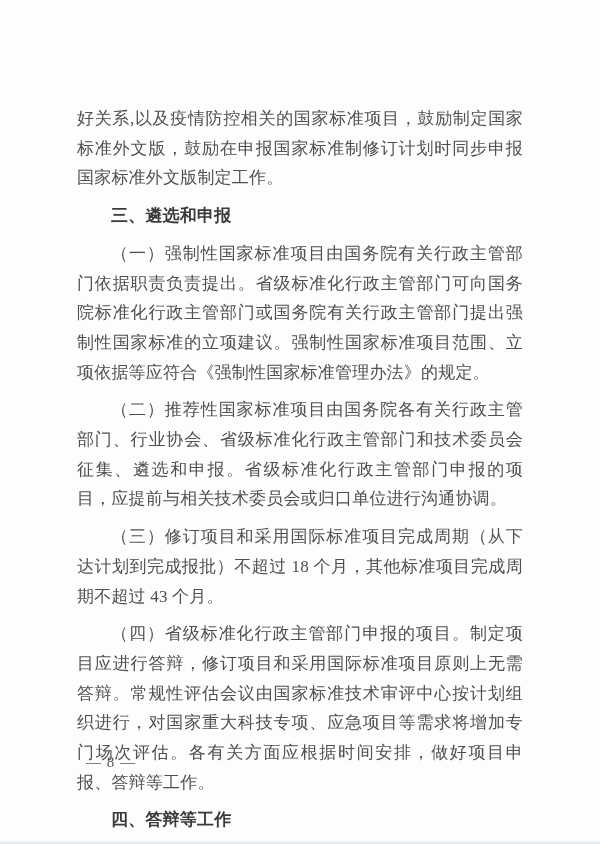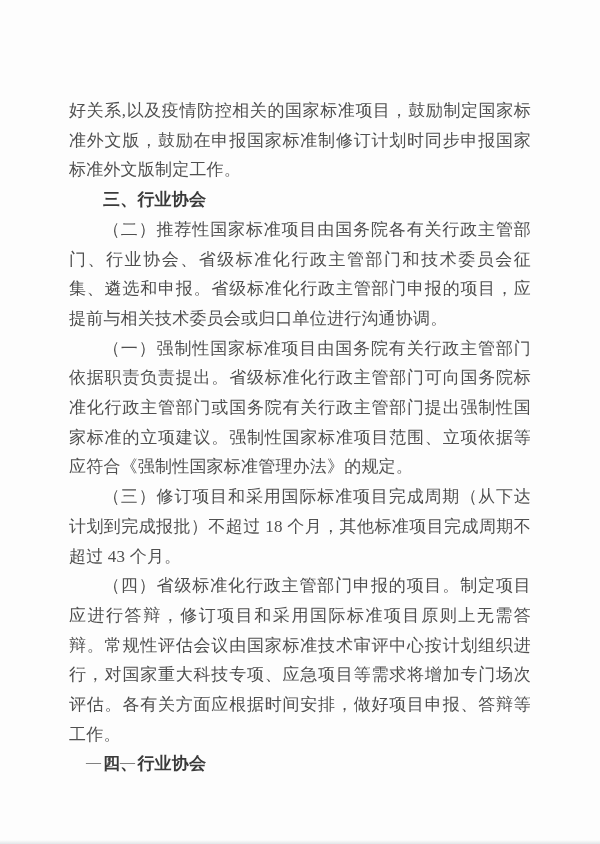--- a/index.html
+++ b/index.html
@@ -20,21 +20,21 @@
     left: 69px;
     top: 96px;
     width: 462px;
     font-size: 17px;
     line-height: 29.7px;
     text-align: justify;
     color: #4f4f4f;
     letter-spacing: 0.2px;
   }
   .content p {
-    margin: 0;
+    margin: 8px;
     text-indent: 2em;
   }
   .content p.no-indent {
     text-indent: 0;
   }
   .content p.heading {
     font-weight: bold;
     color: #3a3a3a;
   }
   .footer {
@@ -54,24 +54,24 @@
     height: 4px;
     background: linear-gradient(to bottom, rgba(130,148,158,0), rgba(130,148,158,0.22));
   }
 </style>
 </head>
 <body>
 
 <div class="page">
   <div class="content">
     <p class="no-indent">好关系,以及疫情防控相关的国家标准项目，鼓励制定国家标准外文版，鼓励在申报国家标准制修订计划时同步申报国家标准外文版制定工作。</p>
-    <p class="heading">三、行业协会</p>
+    <p class="heading">三、遴选和申报</p>
+    <p>（一）强制性国家标准项目由国务院有关行政主管部门依据职责负责提出。省级标准化行政主管部门可向国务院标准化行政主管部门或国务院有关行政主管部门提出强制性国家标准的立项建议。强制性国家标准项目范围、立项依据等应符合《强制性国家标准管理办法》的规定。</p>
     <p>（二）推荐性国家标准项目由国务院各有关行政主管部门、行业协会、省级标准化行政主管部门和技术委员会征集、遴选和申报。省级标准化行政主管部门申报的项目，应提前与相关技术委员会或归口单位进行沟通协调。</p>
-    <p>（一）强制性国家标准项目由国务院有关行政主管部门依据职责负责提出。省级标准化行政主管部门可向国务院标准化行政主管部门或国务院有关行政主管部门提出强制性国家标准的立项建议。强制性国家标准项目范围、立项依据等应符合《强制性国家标准管理办法》的规定。</p>
     <p>（三）修订项目和采用国际标准项目完成周期（从下达计划到完成报批）不超过 18 个月，其他标准项目完成周期不超过 43 个月。</p>
     <p>（四）省级标准化行政主管部门申报的项目。制定项目应进行答辩，修订项目和采用国际标准项目原则上无需答辩。常规性评估会议由国家标准技术审评中心按计划组织进行，对国家重大科技专项、应急项目等需求将增加专门场次评估。各有关方面应根据时间安排，做好项目申报、答辩等工作。</p>
-    <p class="heading">四、行业协会</p>
+    <p class="heading">四、答辩等工作</p>
   </div>
 
   <div class="footer">— 8 —</div>
 
   <div class="scan-edge-bottom"></div>
 </div>
 
 </body></html>

